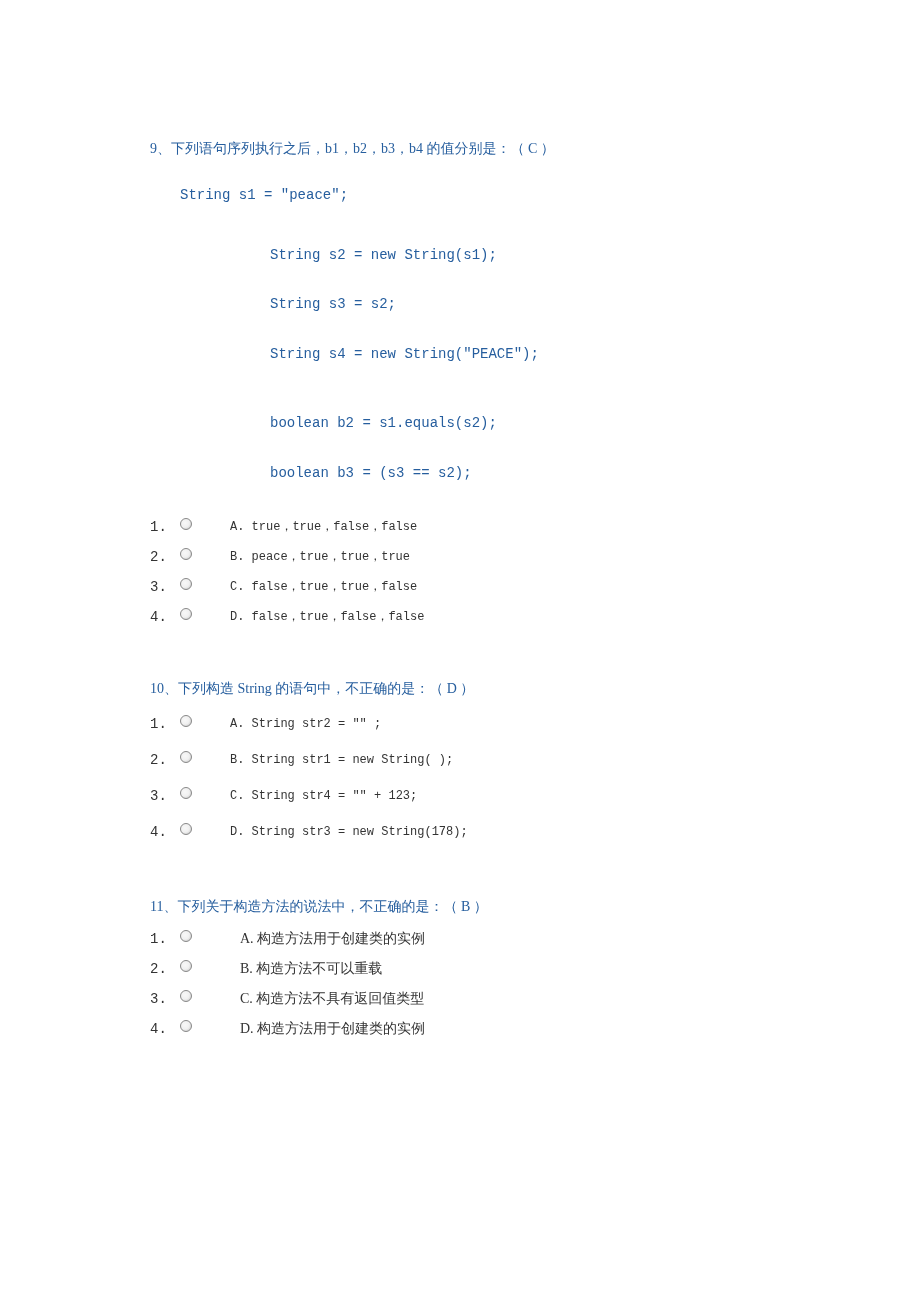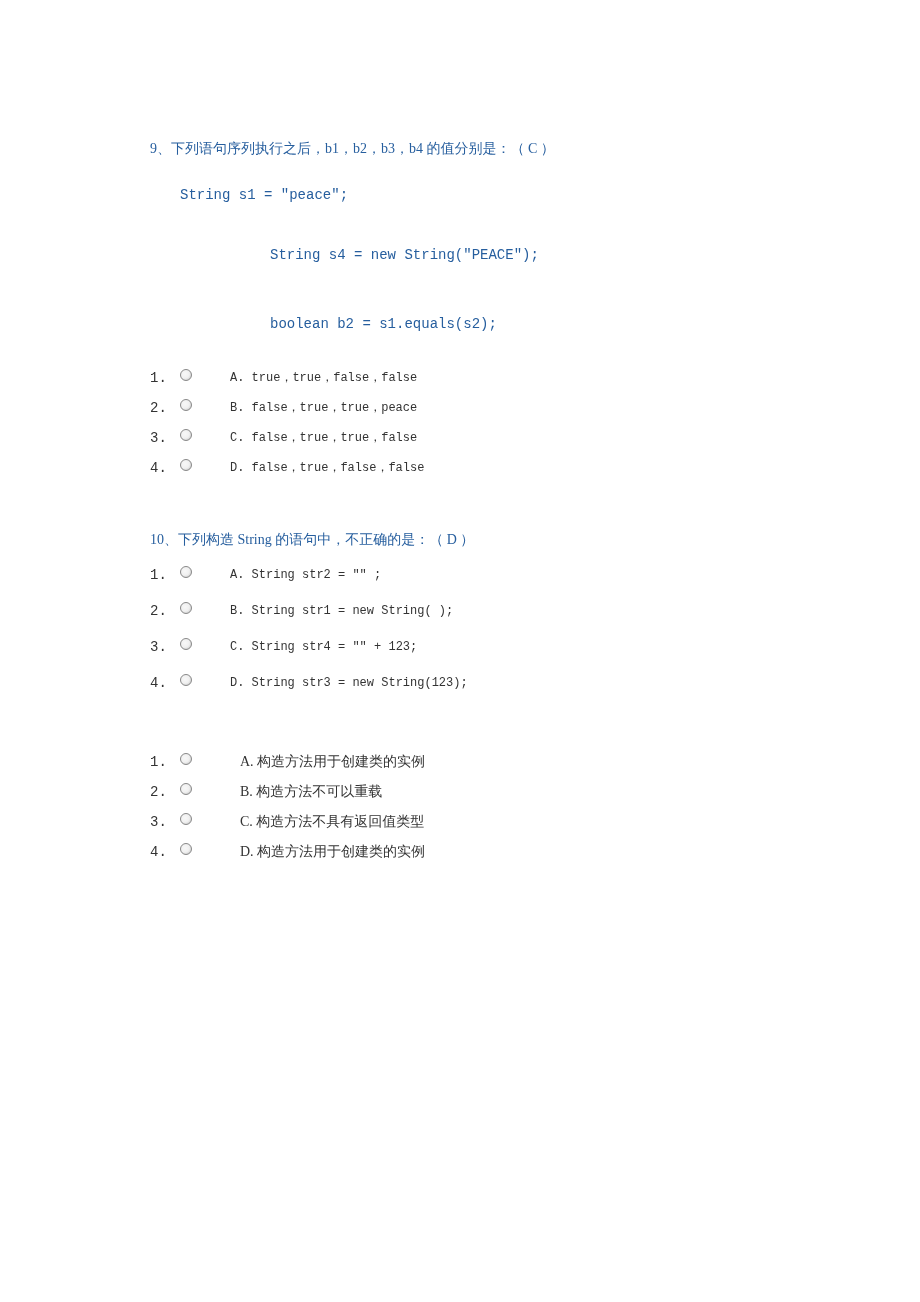--- a/index.html
+++ b/index.html
@@ -89,37 +89,40 @@
 </style>
 </head>
 <body>
 
 <div class="page">
 
   <div class="qgroup">
     <div class="question-title">9、下列语句序列执行之后，b1，b2，b3，b4 的值分别是：（      C      ）</div>
     <div class="code-block">
       <div class="code-line-first">String s1 = "peace";</div>
+      <div class="code-line">String s2 = new String(s1);</div>
+      <div class="code-line">String s3 = s2;</div>
       <div class="code-line" style="margin-bottom:50px;">String s4 = new String("PEACE");</div>
       <div class="code-line">boolean b2 = s1.equals(s2);</div>
+      <div class="code-line">boolean b3 = (s3 == s2);</div>
     </div>
     <div class="options">
       <div class="option-row">
         <span class="opt-num">1.</span>
         <span class="radio-cell">
             <span class="radio"></span>
           </span>
         <span class="opt-text">A. true，true，false，false</span>
       </div>
       <div class="option-row">
         <span class="opt-num">2.</span>
         <span class="radio-cell">
             <span class="radio"></span>
           </span>
-        <span class="opt-text">B. false，true，true，peace</span>
+        <span class="opt-text">B. peace，true，true，true</span>
       </div>
       <div class="option-row">
         <span class="opt-num">3.</span>
         <span class="radio-cell">
             <span class="radio"></span>
           </span>
         <span class="opt-text">C. false，true，true，false</span>
       </div>
       <div class="option-row">
         <span class="opt-num">4.</span>
@@ -153,26 +156,27 @@
         <span class="radio-cell">
             <span class="radio"></span>
           </span>
         <span class="opt-text">C. String str4 = "" + 123;</span>
       </div>
       <div class="option-row" style="min-height:32px;">
         <span class="opt-num">4.</span>
         <span class="radio-cell">
             <span class="radio"></span>
           </span>
-        <span class="opt-text">D. String str3 = new String(123);</span>
+        <span class="opt-text">D. String str3 = new String(178);</span>
       </div>
     </div>
   </div>
 
   <div class="qgroup">
+    <div class="question-title" style="margin-bottom:10px;">11、下列关于构造方法的说法中，不正确的是：（      B      ）</div>
     <div class="options" style="margin-top:0;">
       <div class="option-row">
         <span class="opt-num">1.</span>
         <span class="radio-cell" style="width:60px;">
             <span class="radio"></span>
           </span>
         <span class="opt-text-cn">A. 构造方法用于创建类的实例</span>
       </div>
       <div class="option-row">
         <span class="opt-num">2.</span>

